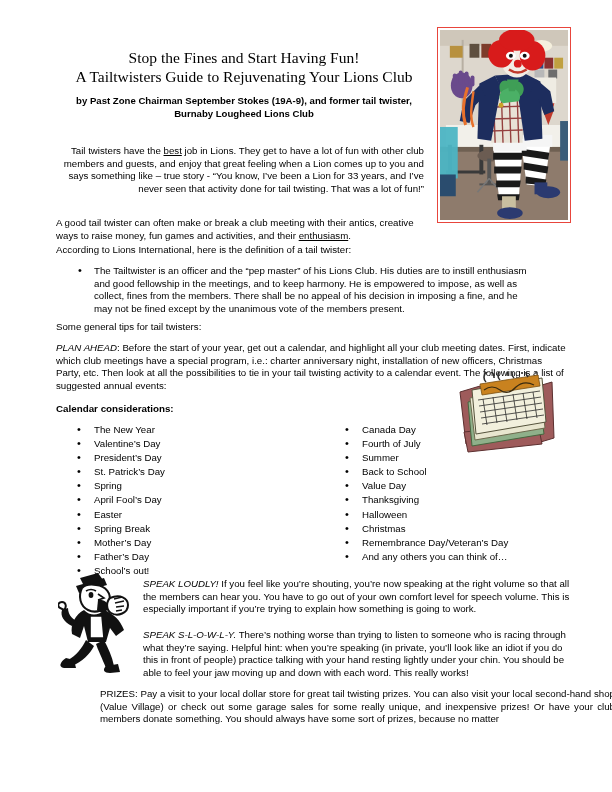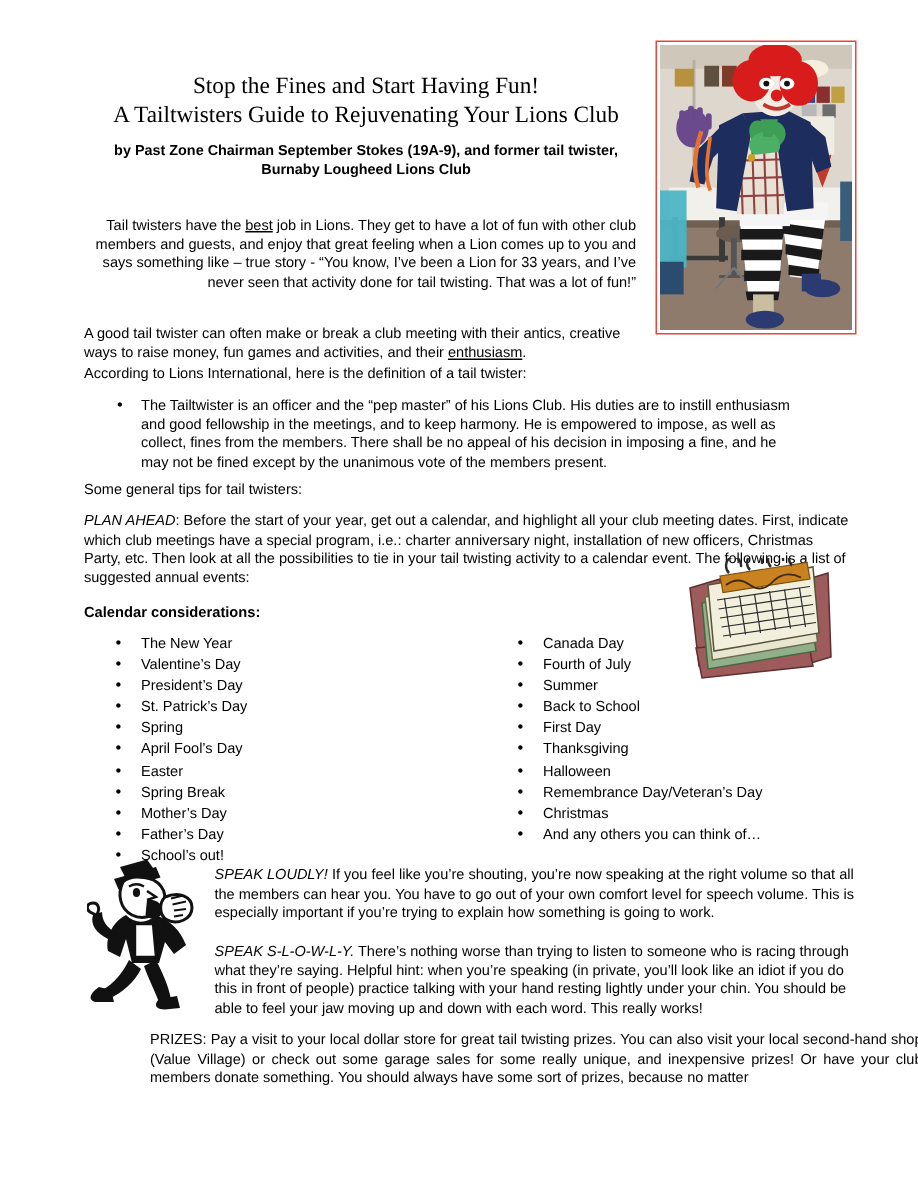--- a/index.html
+++ b/index.html
@@ -329,25 +329,25 @@
     <div class="cal-item">Mother’s Day</div>
     <div class="cal-item">Father’s Day</div>
     <div class="cal-item">School’s out!</div>
   </div>
 
   <div class="cal-col right">
     <div class="cal-item">Canada Day</div>
     <div class="cal-item">Fourth of July</div>
     <div class="cal-item">Summer</div>
     <div class="cal-item">Back to School</div>
-    <div class="cal-item">First Day</div>
+    <div class="cal-item">Value Day</div>
     <div class="cal-item">Thanksgiving</div>
     <div class="cal-item">Halloween</div>
+    <div class="cal-item">Christmas</div>
     <div class="cal-item">Remembrance Day/Veteran’s Day</div>
-    <div class="cal-item">Christmas</div>
     <div class="cal-item">And any others you can think of…</div>
   </div>
 
   <div class="calendar-art">
     <svg width="118" height="92" viewBox="0 0 118 92">
 
       <path d="M86 16 L106 10 L108 66 L88 72 Z" fill="#9e5b5b" stroke="#5c3030" stroke-width="1"></path>
 
       <path d="M14 20 L34 14 L40 66 L20 72 Z" fill="#9e5b5b" stroke="#5c3030" stroke-width="1"></path>
 

